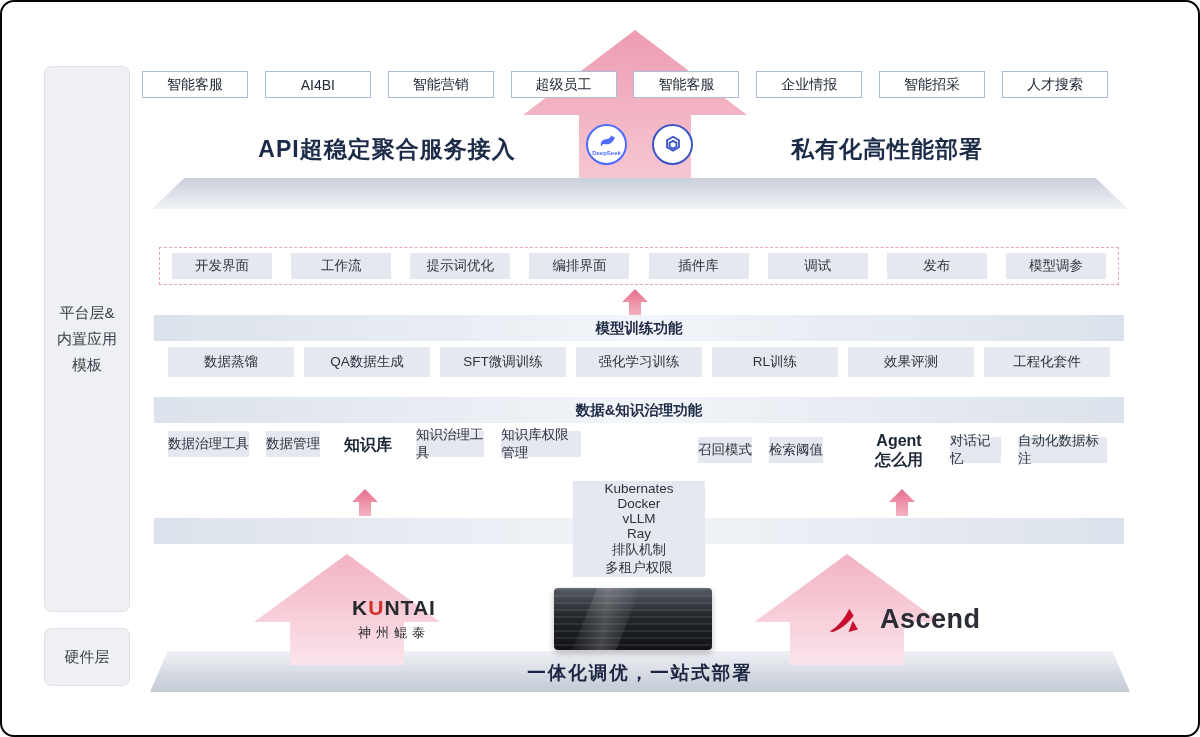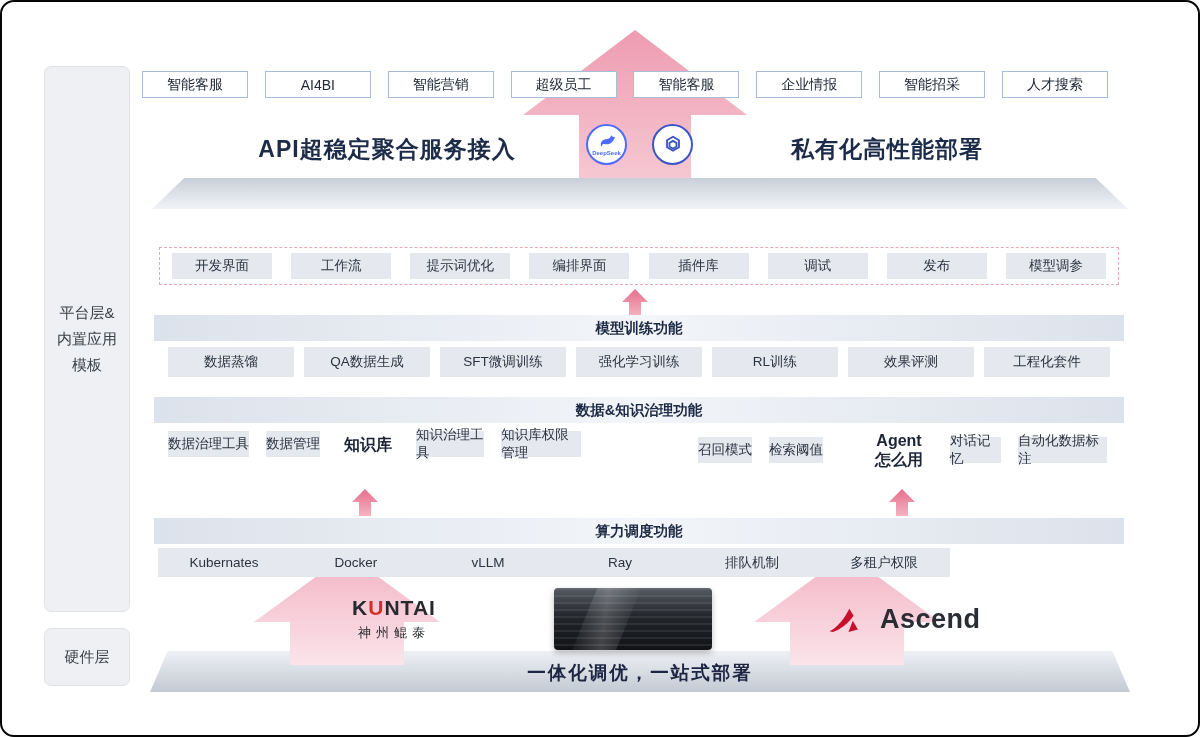--- a/index.html
+++ b/index.html
@@ -62,21 +62,21 @@
   .train-row { position:absolute; left:152px; top:345px; width:970px; height:30px;
     display:flex; align-items:center; justify-content:space-between; padding:0 14px; }
   .train-row .pill { width:126px; height:30px; }
 
   .group { position:absolute; top:429px; display:flex; align-items:center; }
   .group .col { display:flex; flex-direction:row; gap:17px; }
   .center-label { font-weight:bold; font-size:16px; color:#1b2536; text-align:center;
     line-height:19px; }
 
   .compute-row { position:absolute; left:152px; top:546px; width:970px; height:29px;
-    display:flex; align-items:center; justify-content:flex-start; padding:0 4px; }
+    display:flex; align-items:center; justify-content:flex-end; padding:0 4px;flex-direction:column; }
   .compute-row .pill { width:132px; height:29px; }
 
   
   .kuntai { position:absolute; left:322px; top:592px; width:140px; text-align:center; }
   .kuntai-main { font-size:21px; font-weight:bold; color:#26292e; letter-spacing:1px; line-height:28px; }
   .kuntai-u { color:#cf3027; }
   .kuntai-sub { font-size:13px; color:#26292e; letter-spacing:5px; margin-top:2px; }
 
   .server { position:absolute; left:552px; top:586px; width:158px; height:62px;
     background:linear-gradient(180deg,#565b63,#23262b 45%,#101216);

